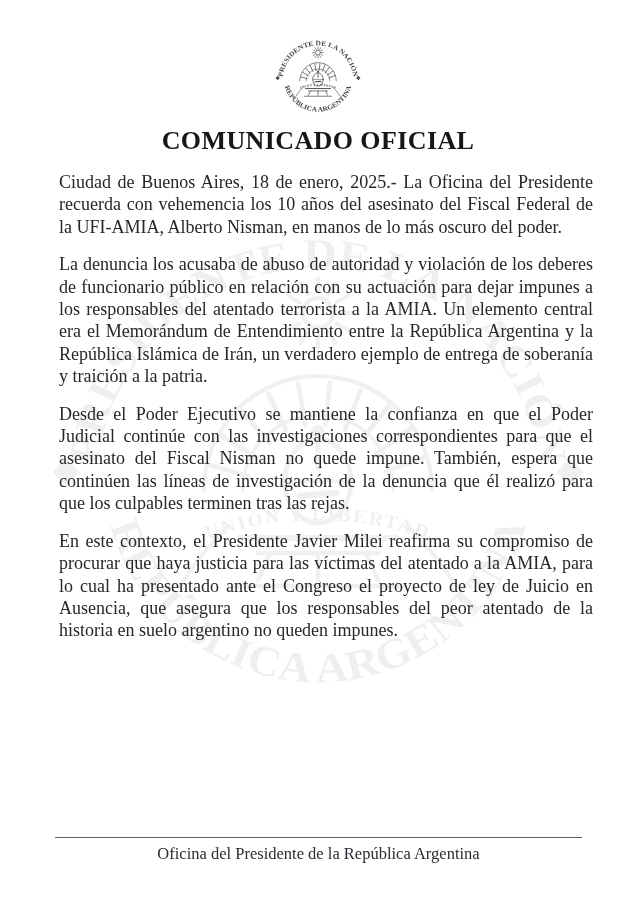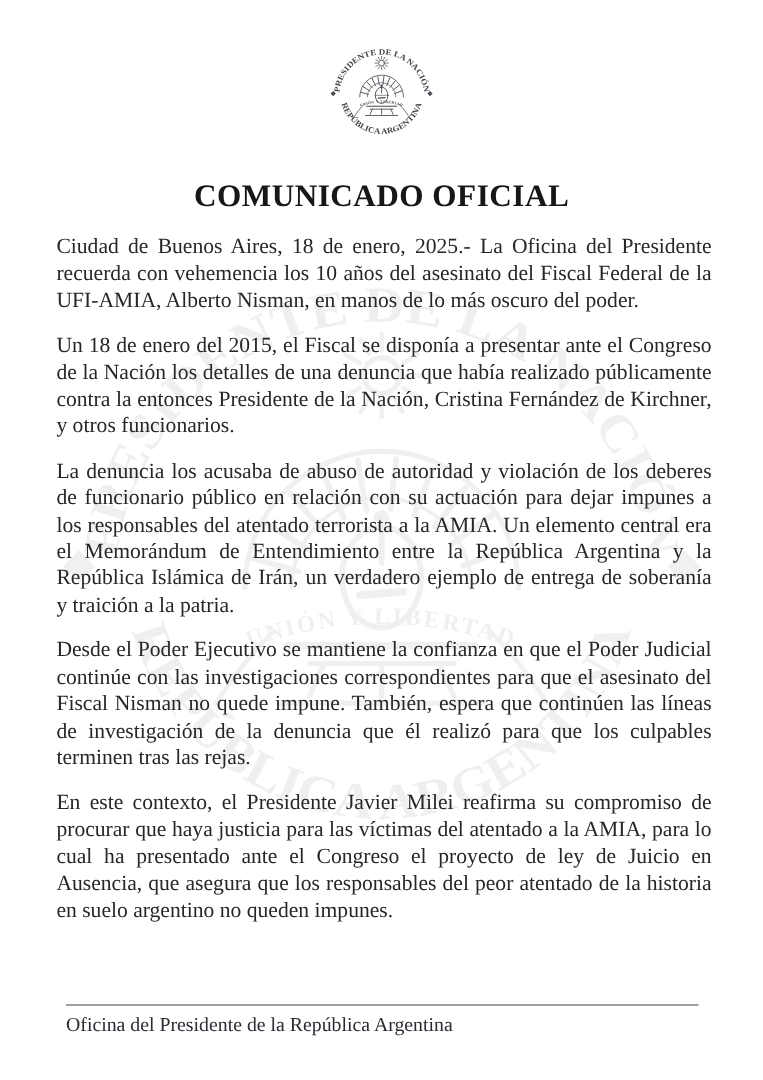--- a/index.html
+++ b/index.html
@@ -8,32 +8,32 @@
     width:636px; height:900px; position:relative; overflow:hidden; margin:0 auto;
     background:#ffffff; font-family:"Liberation Serif","DejaVu Serif",serif;
   }
   .watermark {
     position:absolute; left:18px; top:172px; width:600px; height:600px;
     opacity:0.08; z-index:0; pointer-events:none;
   }
   .content { position:relative; z-index:1; }
   .seal { display:block; margin:30px auto 0; }
   .title {
-    margin-top:23px; text-align:center; font-size:26px; font-weight:bold;
+    text-align:center; font-size:26px; font-weight:bold;
     letter-spacing:0.4px; color:#17171a;
   }
   .paragraphs {
     margin:15px 43px 0 47px; font-size:18px; line-height:22.4px;
     text-align:justify; color:#26262b;
   }
-  .paragraphs p { margin:0 0 15px 0; }
+  .paragraphs p { margin:0 0 15px 12px; }
   .doc-footer {
     position:absolute; left:55px; top:837px; width:527px; z-index:1;
     border-top:1.5px solid #60606a; padding-top:6px;
-    font-size:16.5px; color:#2b2b33;
+    text-align:center; font-size:16.5px; color:#2b2b33;
   }
   .arc-text { font-family:"Liberation Serif","DejaVu Serif",serif; font-weight:bold; font-size:14px; fill:#45454c; }
   .motto-text { font-family:"Liberation Serif","DejaVu Serif",serif; font-weight:bold; font-size:6.5px; fill:#45454c; letter-spacing:0.8px; }
   .emblem-line { stroke:#4a4a52; fill:none; stroke-linecap:round; }
   .emblem-fill { fill:#4a4a52; stroke:none; }
   .defs-holder { position:absolute; width:0; height:0; overflow:hidden; }
 </style>
 </head>
 <body>
 
@@ -93,21 +93,20 @@
   <div class="content">
 
     <svg class="seal" viewBox="0 0 200 200" width="96" height="96">
       <use href="#seal-root"></use>
     </svg>
 
     <h1 class="title">COMUNICADO OFICIAL</h1>
 
     <main class="paragraphs">
       <p>Ciudad de Buenos Aires, 18 de enero, 2025.- La Oficina del Presidente recuerda con vehemencia los 10 años del asesinato del Fiscal Federal de la UFI-AMIA, Alberto Nisman, en manos de lo más oscuro del poder.</p>
-      <p>Un 18 de enero del 2015, el Fiscal se disponía a presentar ante el Congreso de la Nación los detalles de una denuncia que había realizado públicamente contra la entonces Presidente de la Nación, Cristina Fernández de Kirchner, y otros funcionarios.</p>
       <p>La denuncia los acusaba de abuso de autoridad y violación de los deberes de funcionario público en relación con su actuación para dejar impunes a los responsables del atentado terrorista a la AMIA. Un elemento central era el Memorándum de Entendimiento entre la República Argentina y la República Islámica de Irán, un verdadero ejemplo de entrega de soberanía y traición a la patria.</p>
       <p>Desde el Poder Ejecutivo se mantiene la confianza en que el Poder Judicial continúe con las investigaciones correspondientes para que el asesinato del Fiscal Nisman no quede impune. También, espera que continúen las líneas de investigación de la denuncia que él realizó para que los culpables terminen tras las rejas.</p>
       <p>En este contexto, el Presidente Javier Milei reafirma su compromiso de procurar que haya justicia para las víctimas del atentado a la AMIA, para lo cual ha presentado ante el Congreso el proyecto de ley de Juicio en Ausencia, que asegura que los responsables del peor atentado de la historia en suelo argentino no queden impunes.</p>
     </main>
   </div>
 
   <footer class="doc-footer">
     <span>Oficina del Presidente de la República Argentina</span>
   </footer>
 

